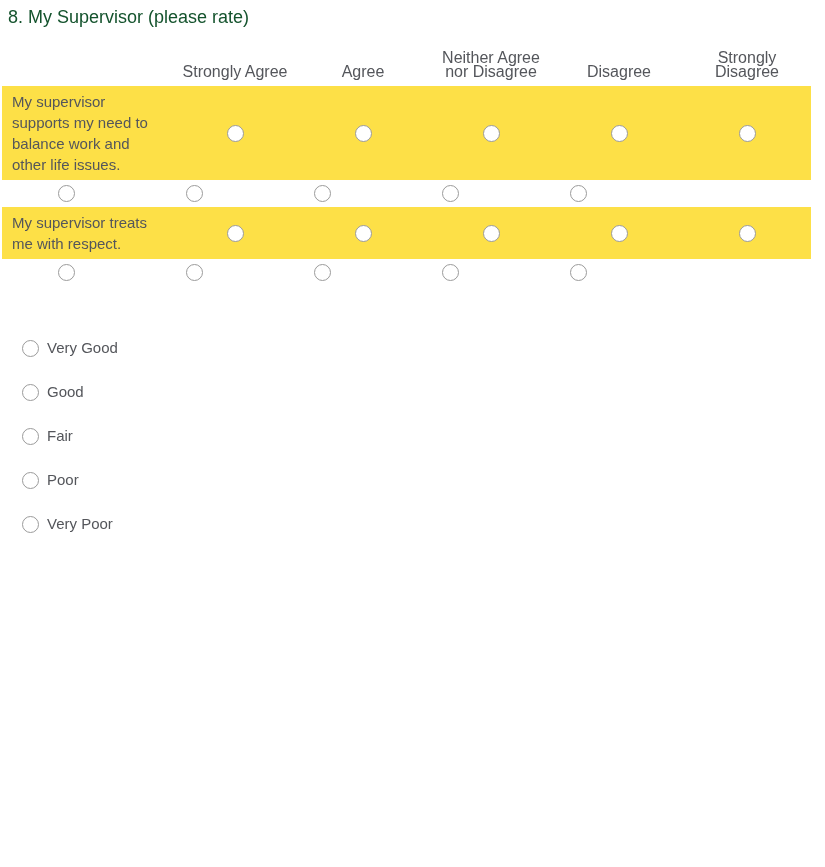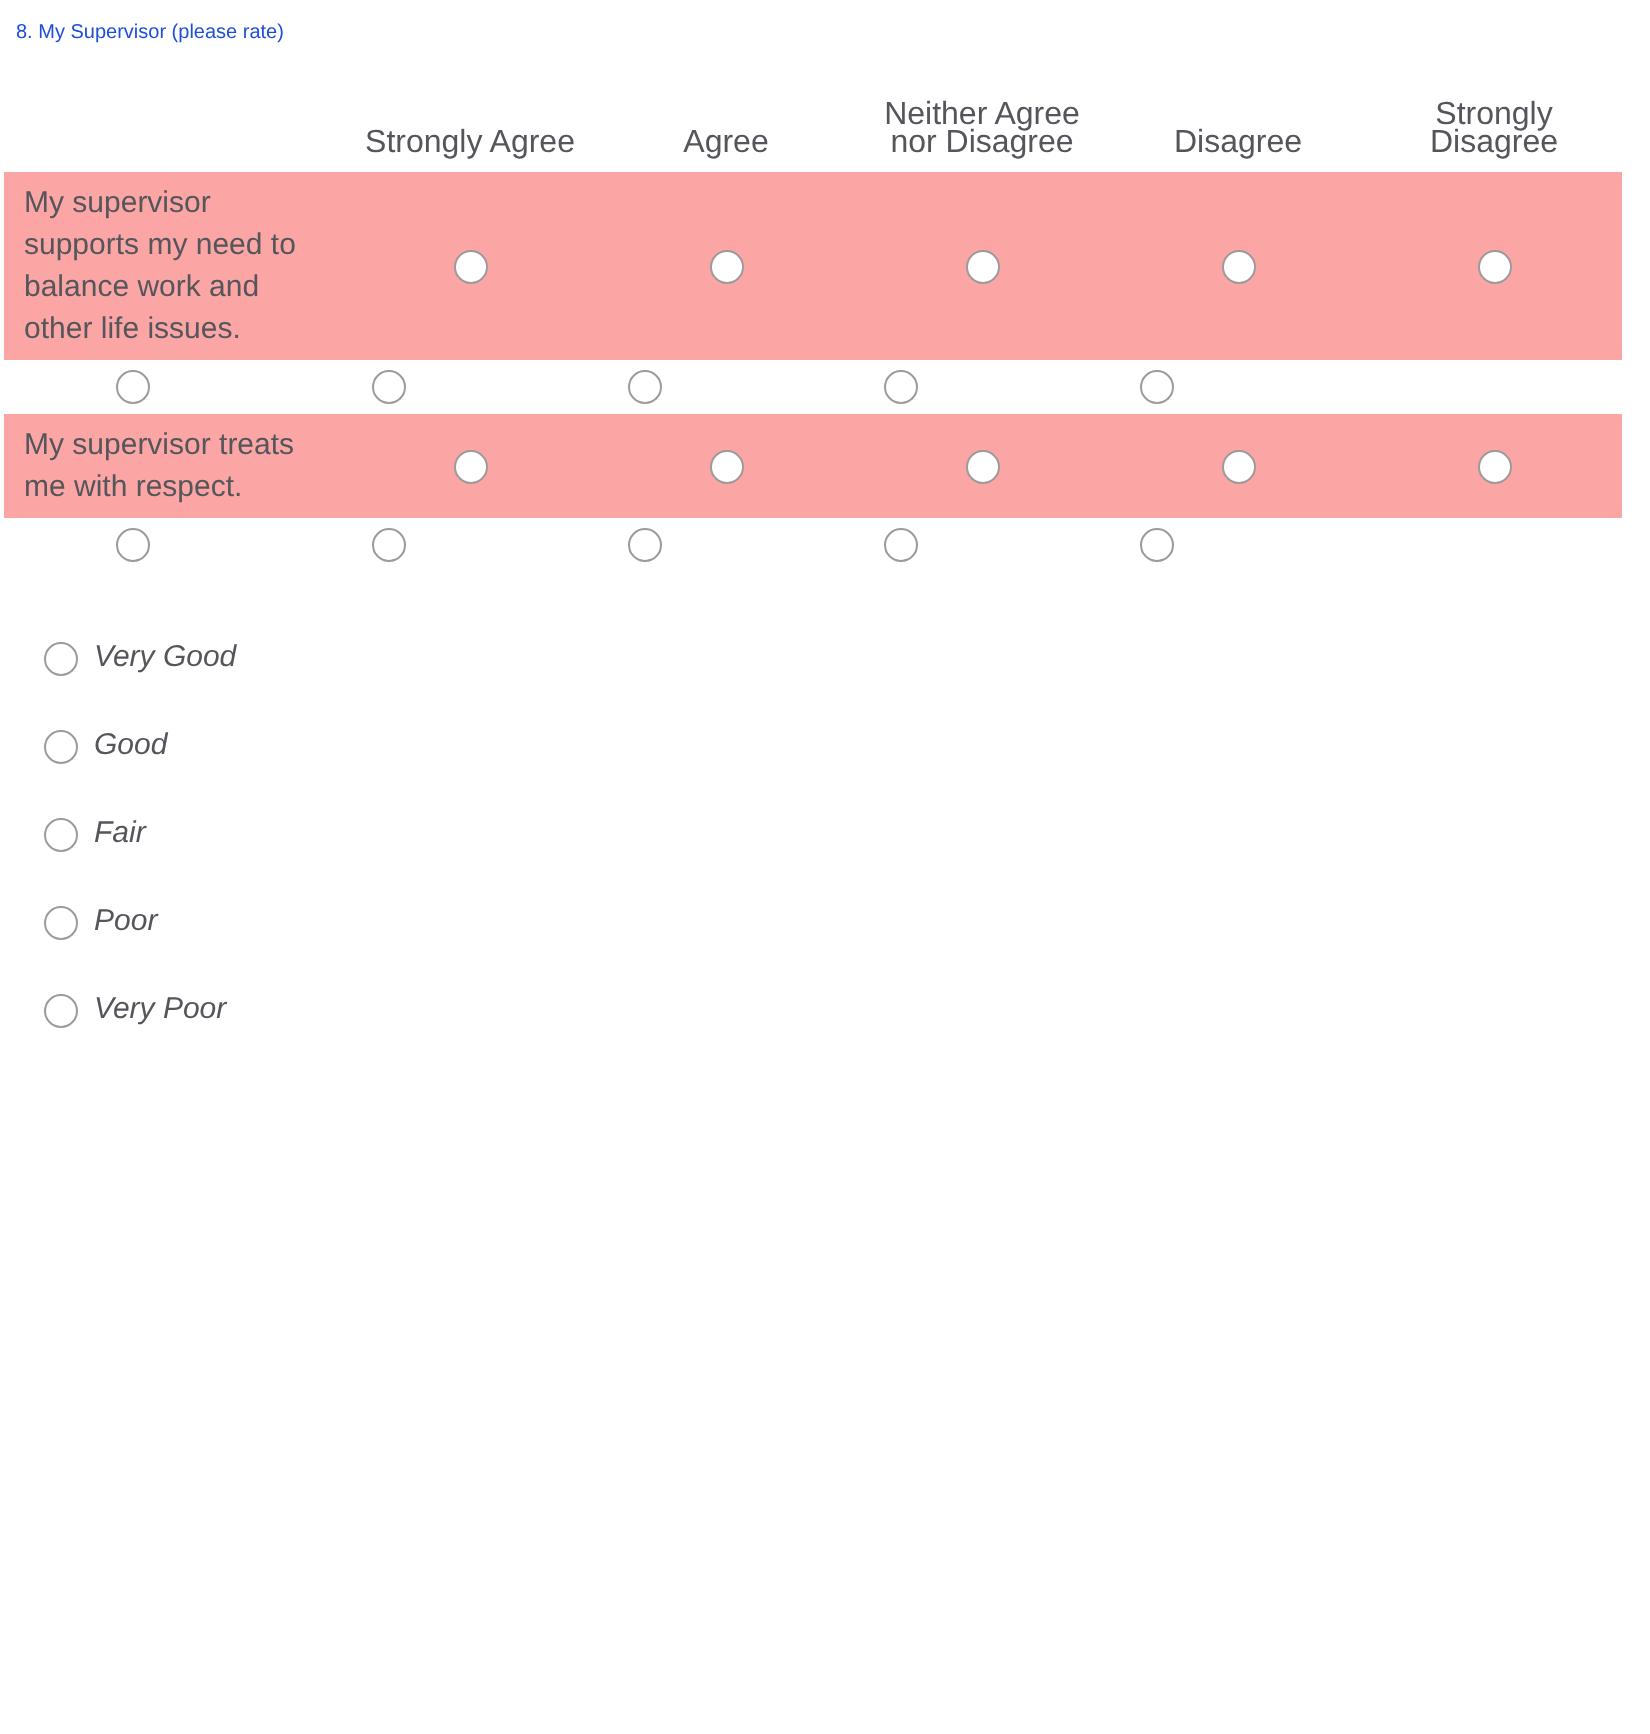--- a/index.html
+++ b/index.html
@@ -6,24 +6,24 @@
   html, body {
     width: 825px; height: 867px;
     background: #ffffff;
     font-family: "Liberation Sans", sans-serif;
     color: #54565b;
     overflow: hidden;
   }
   .page { padding-top: 7px; }
 
   .q-title {
-    font-size: 10px;
+    font-size: 18px;
     line-height: 20px;
     margin-left: 8px;
-    color: #1d4ed8;
+    color: #14532d;
   }
 
   
   .matrix { margin-left: 2px; width: 809px; }
   .header-row {
     display: flex;
     align-items: flex-end;
     height: 59px;
     padding-bottom: 7px;
   }
@@ -33,21 +33,21 @@
     text-align: center;
     font-size: 16px;
     line-height: 14px;
     padding: 0 8px;
   }
   .m-row {
     display: flex;
     align-items: center;
     padding: 5px 0;
   }
-  .m-row.alt { background: #fca5a5; align-items: center; }
+  .m-row.alt { background: #fde047; align-items: center; }
   .row-label {
     width: 169px; flex: none;
     padding-left: 10px;
     padding-right: 14px;
     font-size: 15px;
     line-height: 21px;
   }
   .radio-cell {
     width: 128px; flex: none;
     display: flex;
@@ -58,21 +58,21 @@
     border: 1px solid #9b9b9b;
     border-radius: 50%;
     background: #ffffff;
     display: inline-block;
     flex: none;
     cursor: pointer;
   }
 
   
   .q9-title { margin-top: 36px; }
-  .options { margin-left: 22px; margin-top: 34px; font-style: italic; }
+  .options { margin-left: 22px; margin-top: 53px; }
   .option {
     display: flex;
     align-items: center;
     margin-bottom: 26px;
     cursor: pointer;
   }
   .opt-label {
     font-size: 15px;
     line-height: 18px;
     margin-left: 8px;

